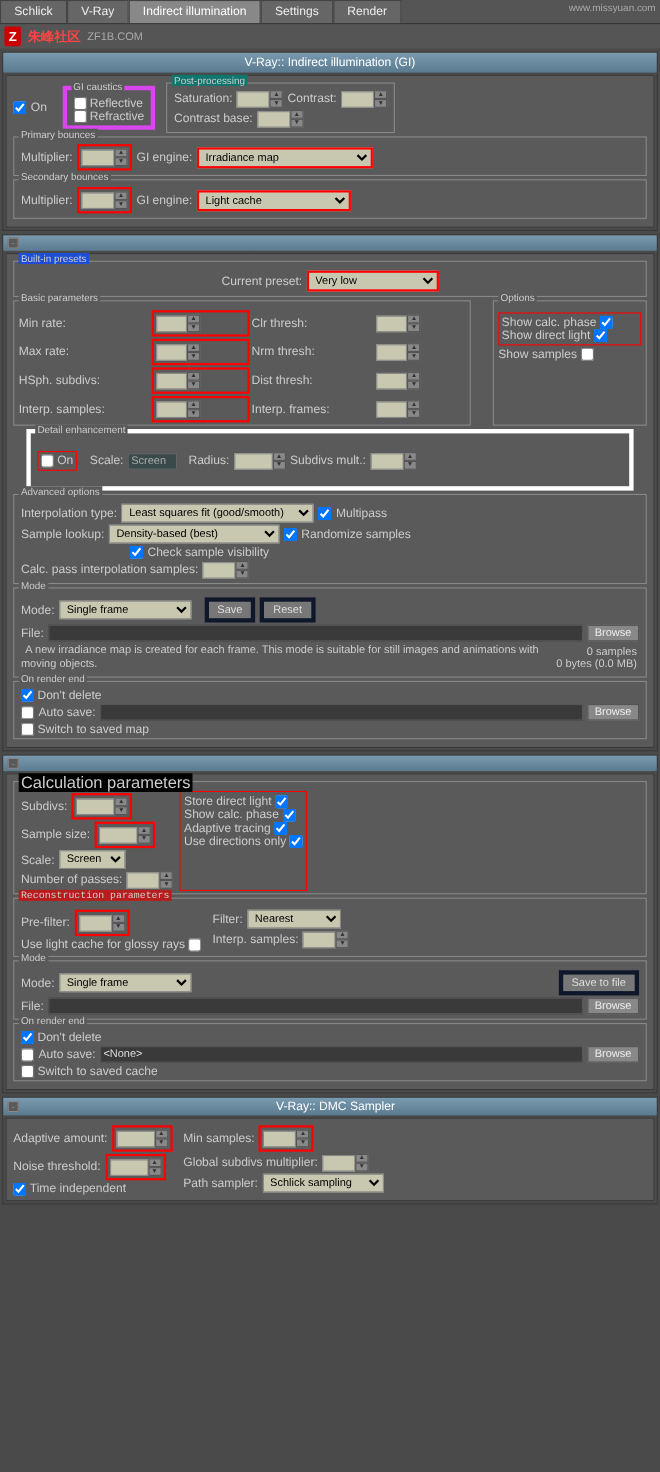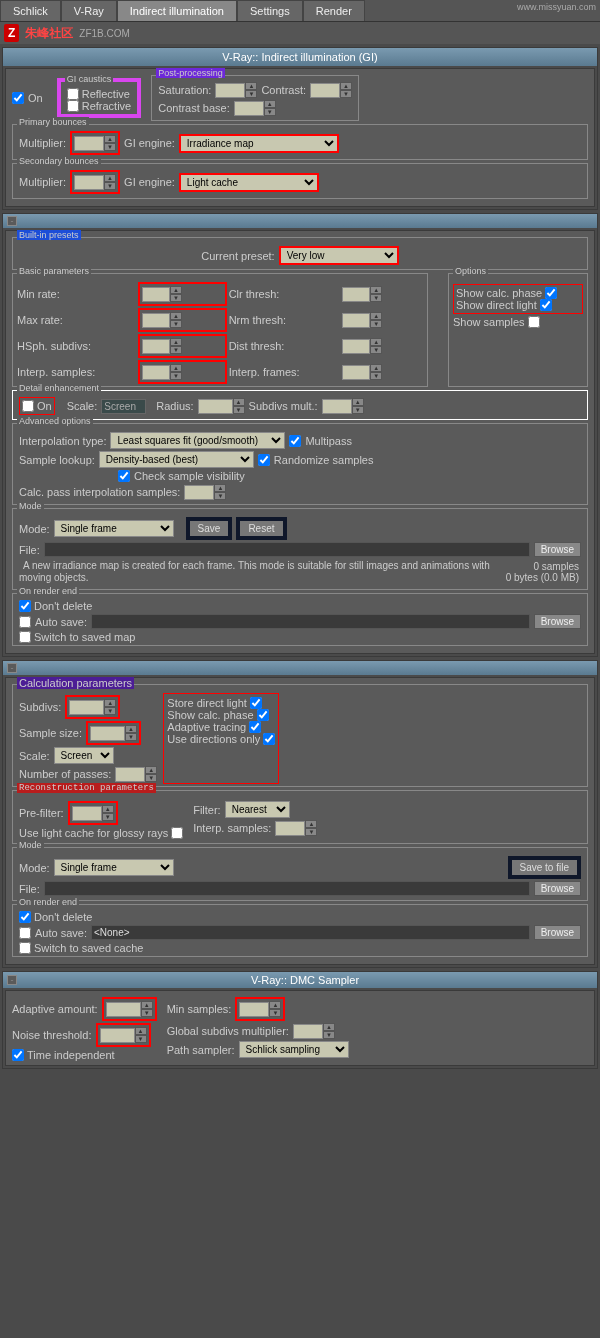--- a/index.html
+++ b/index.html
@@ -227,21 +227,21 @@
             <input type="checkbox" style="">
             <span class="label">Reflective</span>
           </div>
           <div class="checkbox-row">
             <input type="checkbox" style="">
             <span class="label">Refractive</span>
           </div>
         </div>
 
         <div style="margin-left:6px; border:1px solid #888; padding:2px 6px; position:relative;">
-          <span style="position:absolute;top:-8px;left:4px;background:#6d28d9;padding:0 2px;font-size:9px;color:#ccc;">Post-processing</span>
+          <span style="position:absolute;top:-8px;left:4px;background:#0f766e;padding:0 2px;font-size:9px;color:#ccc;">Post-processing</span>
           <div class="row" style="margin-top:4px;">
             <span class="label">Saturation:</span>
             <div class="spin-input">
               <input type="text" style="width: 30px;">
               <div class="spin-btns">
                   <button>▲</button>
                   <button>▼</button>
                 </div>
             </div>
             <span class="label">Contrast:</span>
@@ -409,21 +409,21 @@
               </div>
             </div>
             <div class="checkbox-row" style="margin-top:2px;">
               <span class="label">Show samples</span>
               <input type="checkbox" style="">
             </div>
           </div>
         </div>
       </div>
 
-      <div style="border:1px solid #ffffff; padding:2px 6px; margin:3px 0; position:relative;">
+      <div style="border:4px solid #ffffff; padding:12px 6px; margin:3px 12px; position:relative;">
         <span style="position:absolute;top:-8px;left:4px;background:#5a5a5a;padding:0 2px;font-size:9px;color:#ccc;">Detail enhancement</span>
         <div class="row" style="margin-top:4px;">
           <div style="border:1px solid #ff0000; padding:2px; display:flex; align-items:center; gap:3px;">
             <input type="checkbox" style="">
             <span class="label">On</span>
           </div>
           <span class="label" style="margin-left:8px;">Scale:</span>
           <input type="text" style="width: 45px; background: rgb(58, 74, 74); color: rgb(170, 170, 170); border: 1px solid rgb(102, 102, 102);" value="Screen">
           <span class="label" style="margin-left:6px;">Radius:</span>
           <div class="spin-input">
@@ -529,21 +529,21 @@
     </div>
   </div>
 
   <div class="vray-section">
     <div style="display:flex; align-items:center; background:linear-gradient(to bottom,#7a9ab0,#5a7a90); padding:2px 4px;">
       <button class="minus-btn">-</button>
     </div>
     <div class="section-body">
 
       <div style="border:1px solid #888; padding:2px 6px; margin:2px 0; position:relative;">
-        <span style="position:absolute;top:-8px;left:4px;background:#4c1d95;padding:0 2px;font-size:11px;color:#ccc;text-align:center;">Calculation parameters</span>
+        <span style="position:absolute;top:-8px;left:4px;background:#000000;padding:0 2px;font-size:15px;color:#ccc;text-align:center;">Calculation parameters</span>
         <div style="display:flex; margin-top:6px; gap:6px;">
           <div>
             <div class="row">
               <span class="label">Subdivs:</span>
               <div class="spin-input highlight-box">
                 <input type="text" style="width: 35px;">
                 <div class="spin-btns">
                     <button>▲</button>
                     <button>▼</button>
                   </div>
@@ -613,21 +613,21 @@
               </div>
             </div>
             <div class="checkbox-row" style="margin:2px 0;">
               <span class="label">Use light cache for glossy rays</span>
               <input type="checkbox" style="">
             </div>
           </div>
           <div>
             <div class="row">
               <span class="label">Filter:</span>
-              <select class="dropdown" style="width:65px;">
+              <select class="dropdown" style="width:85px;">
                 <option>Nearest</option>
               </select>
             </div>
             <div class="row">
               <span class="label">Interp. samples:</span>
               <div class="spin-input">
                 <input type="text" style="width: 30px;">
                 <div class="spin-btns">
                     <button>▲</button>
                     <button>▼</button>

